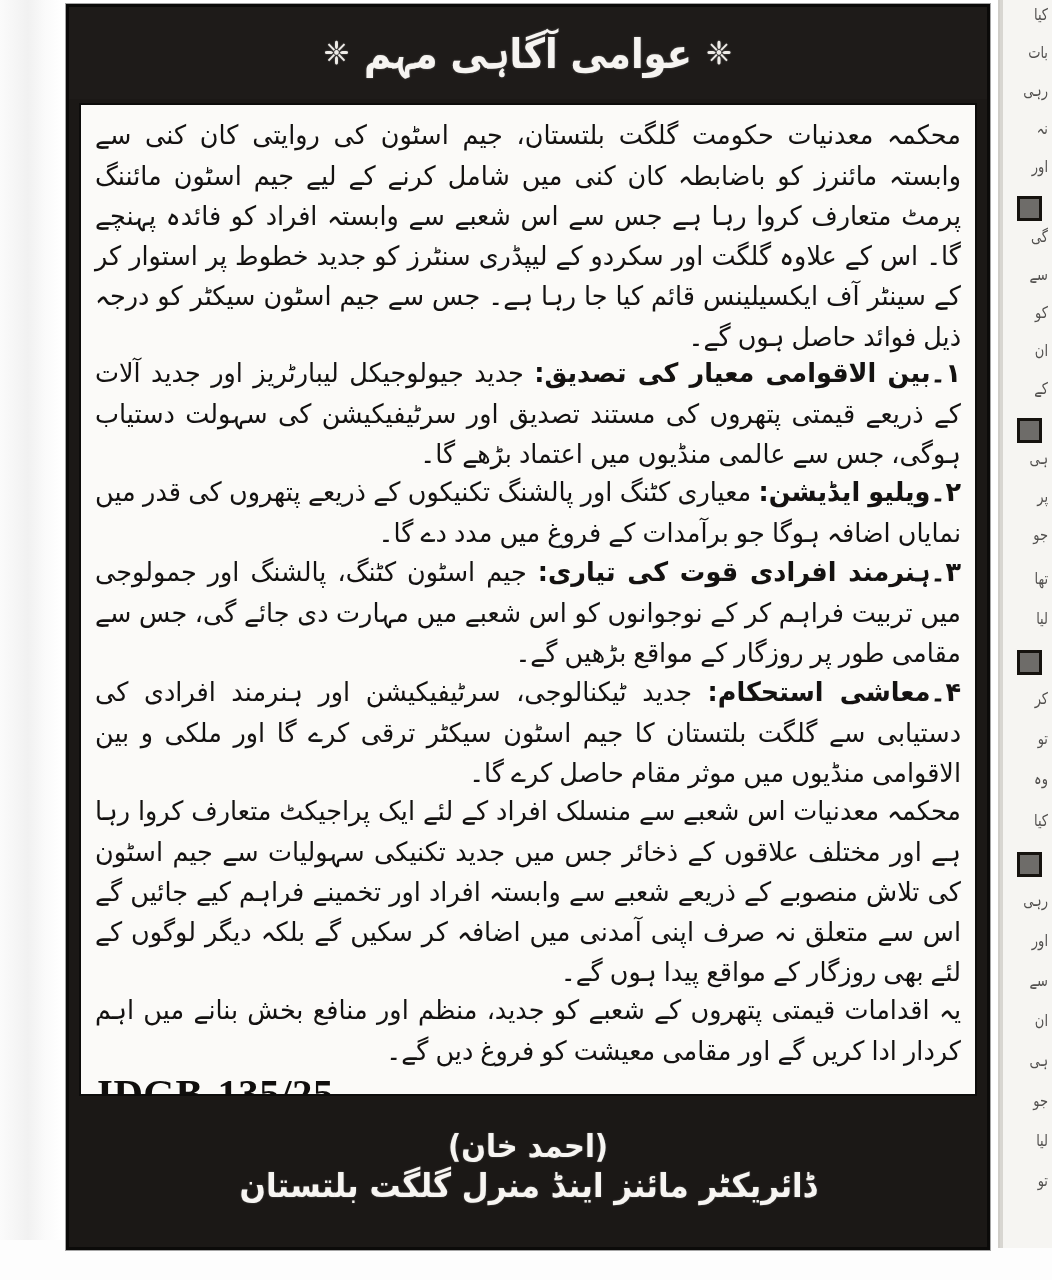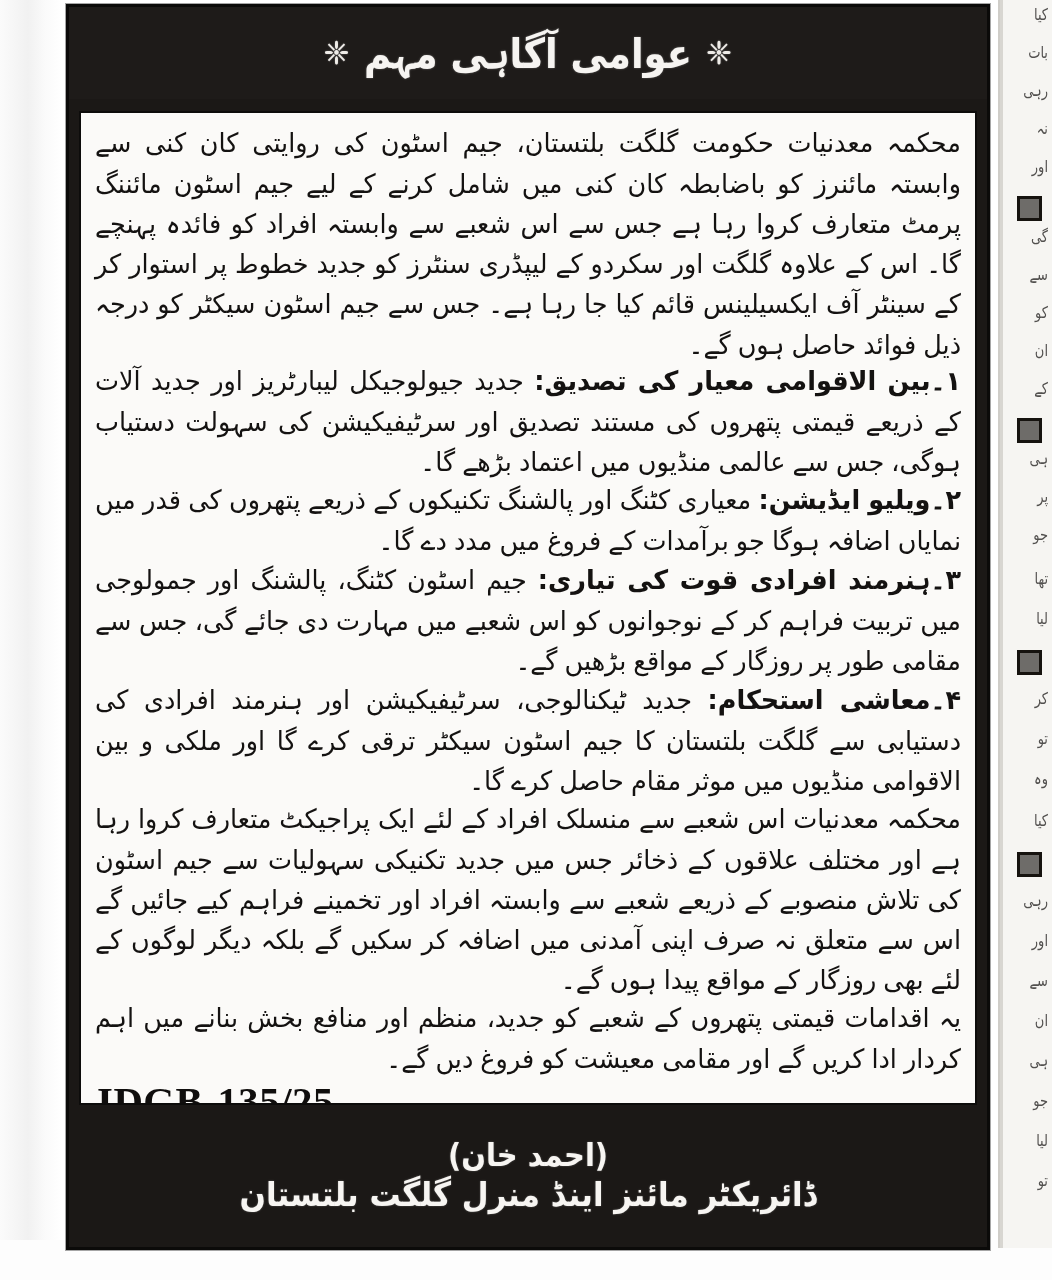--- a/index.html
+++ b/index.html
@@ -122,21 +122,21 @@
   }
   .ornament {
     color: #efece8;
     font-size: 31px;
     line-height: 1;
     transform: scaleY(.92);
   }
 
   
   .ad-body {
-    margin: 12px 10px 4px 10px;
+    margin: 4px 10px 4px 10px;
     background: #fbfaf8;
     border: 2px solid #0d0c0b;
     flex: 1 1 auto;
     padding: 10px 14px 6px 14px;
     box-sizing: border-box;
     display: flex;
     flex-direction: column;
     overflow: hidden;
   }
 
@@ -193,21 +193,21 @@
 
   
   .ad-signature {
     flex: 0 0 132px;
     background: #1b1816;
     display: flex;
     flex-direction: column;
     align-items: center;
     justify-content: center;
     gap: 4px;
-    padding-bottom: 6px;
+    padding-bottom: 15px;
   }
   .sig-name {
     color: #f7f5f2;
     font-family: "DejaVu Sans", sans-serif;
     font-size: 29px;
     font-weight: 700;
     text-shadow: 0 0 2px rgba(255,255,255,.3);
     transform: scaleY(1.08);
   }
   .sig-designation {

